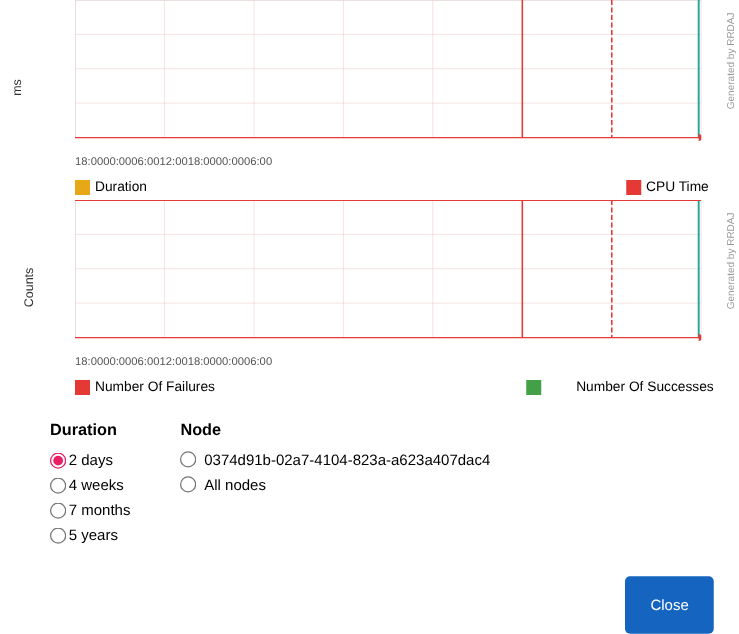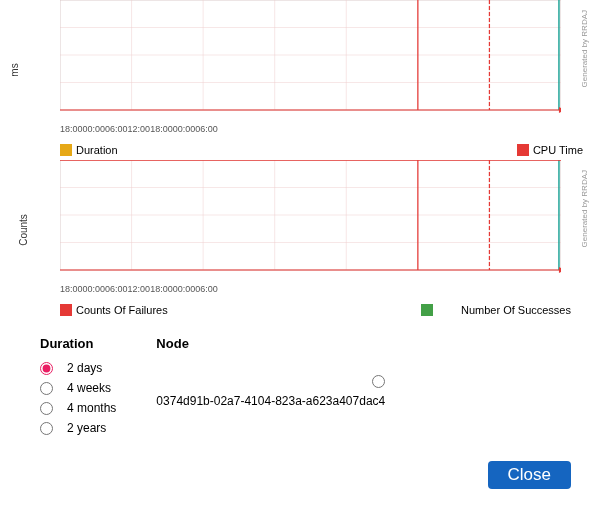--- a/index.html
+++ b/index.html
@@ -96,61 +96,60 @@
 
     .control-group-title {
       font-weight: bold;
       font-size: 13px;
       margin-bottom: 4px;
     }
 
     .radio-item {
       display: flex;
       align-items: center;
-      gap: 14px;
+      gap: 2px;
       font-size: 12px;
       cursor: pointer;
     }
 
     .radio-item input[type="radio"] {
       cursor: pointer;
       accent-color: #e91e63;
     }
 
     .node-group {
       display: flex;
       flex-direction: column;
-      gap: 20px;
+      gap: 6px;
     }
 
     .node-item {
       display: flex;
-      align-items: flex-end;
+      align-items: flex-start;
       gap: 6px;
       font-size: 12px;
-      flex-direction: column;
     }
 
     .node-item input[type="radio"] {
       cursor: pointer;
     }
 
     .close-btn-row {
       display: flex;
       justify-content: flex-end;
       padding: 16px 20px 10px 0;
     }
 
     .close-btn {
       background: #1565c0;
       color: #fff;
       border: none;
       border-radius: 4px;
-      padding: 4px 20px;
-      font-size: 17px;
+      padding: 16px 20px;
+      font-size: 12px;
       cursor: pointer;
     }
 
     .x-axis-labels {
       display: flex;
       padding: 0 0 0 0;
       font-size: 9px;
       color: #555;
       margin-top: 1px;
     }
@@ -206,21 +205,21 @@
         <span>06:00</span>
       </div>
     </div>
   </div>
 
   <div class="chart-legend">
     <div class="legend-item">
       <span class="legend-box legend-box-orange"></span>
       <span>Duration</span>
     </div>
-    <div class="legend-item" style="margin-left:auto; margin-right:8px;">
+    <div class="legend-item" style="margin-left:auto; margin-right:24px;">
       <span class="legend-box legend-box-red"></span>
       <span>CPU Time</span>
     </div>
   </div>
 
   <div class="chart-container2">
     <div class="y-axis-label">Counts</div>
     <div class="generated-label">Generated by RRDAJ</div>
     <div class="chart-inner">
       <svg class="chart-svg" viewBox="0 0 490 120" preserveAspectRatio="none">
@@ -265,21 +264,21 @@
         <span>18:00</span>
         <span>00:00</span>
         <span>06:00</span>
       </div>
     </div>
   </div>
 
   <div class="chart-legend">
     <div class="legend-item">
       <span class="legend-box legend-box-red"></span>
-      <span>Counts Of Failures</span>
+      <span>Number Of Failures</span>
     </div>
     <div class="legend-item" style="margin-left:auto; margin-right:20px;gap:28px;">
       <span class="legend-box legend-box-green"></span>
       <span>Number Of Successes</span>
     </div>
   </div>
 
   <div class="controls-section">
 
     <div class="control-group">
@@ -287,34 +286,38 @@
       <label class="radio-item">
         <input type="radio" name="duration" value="2days" checked="" style="">
         <span>2 days</span>
       </label>
       <label class="radio-item">
         <input type="radio" name="duration" value="2weeks" style="">
         <span>4 weeks</span>
       </label>
       <label class="radio-item">
         <input type="radio" name="duration" value="2months" style="">
-        <span>4 months</span>
+        <span>7 months</span>
       </label>
       <label class="radio-item">
         <input type="radio" name="duration" value="2years" style="">
-        <span>2 years</span>
+        <span>5 years</span>
       </label>
     </div>
 
     <div class="node-group">
       <div class="control-group-title">Node</div>
       <label class="node-item">
         <input type="radio" name="node" value="node1" style="">
         <span>0374d91b-02a7-4104-823a-a623a407dac4</span>
       </label>
+      <label class="node-item">
+        <input type="radio" name="node" value="allnodes" style="">
+        <span>All nodes</span>
+      </label>
     </div>
   </div>
 
   <div class="close-btn-row">
     <button class="close-btn">Close</button>
   </div>
 
 </div>
 
 </body></html>

